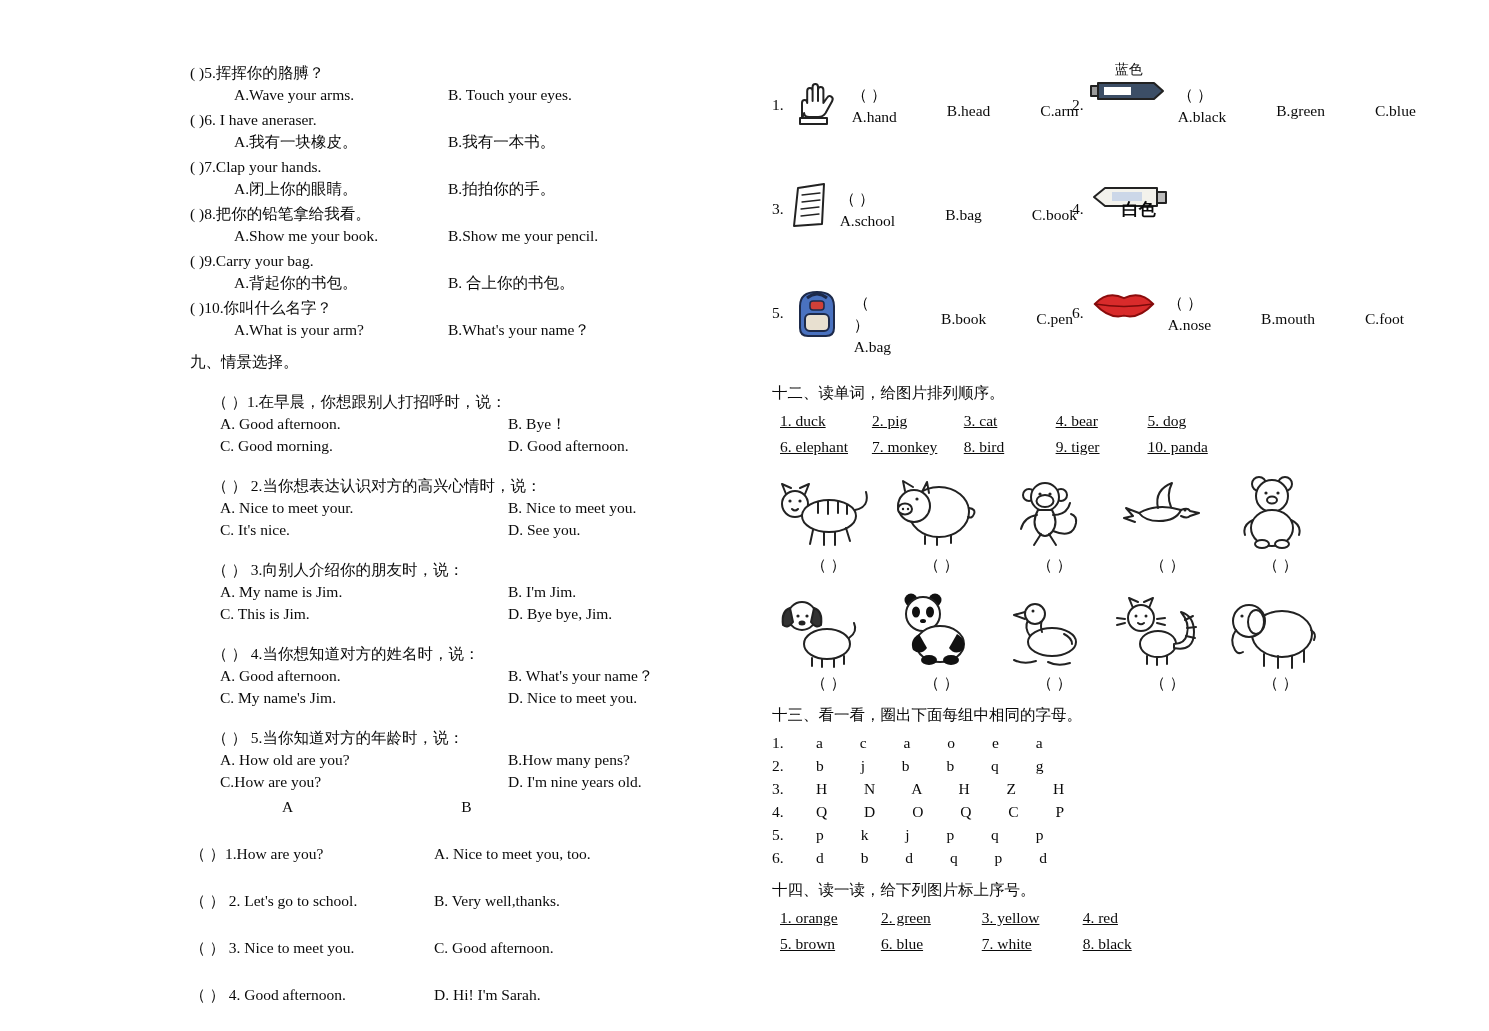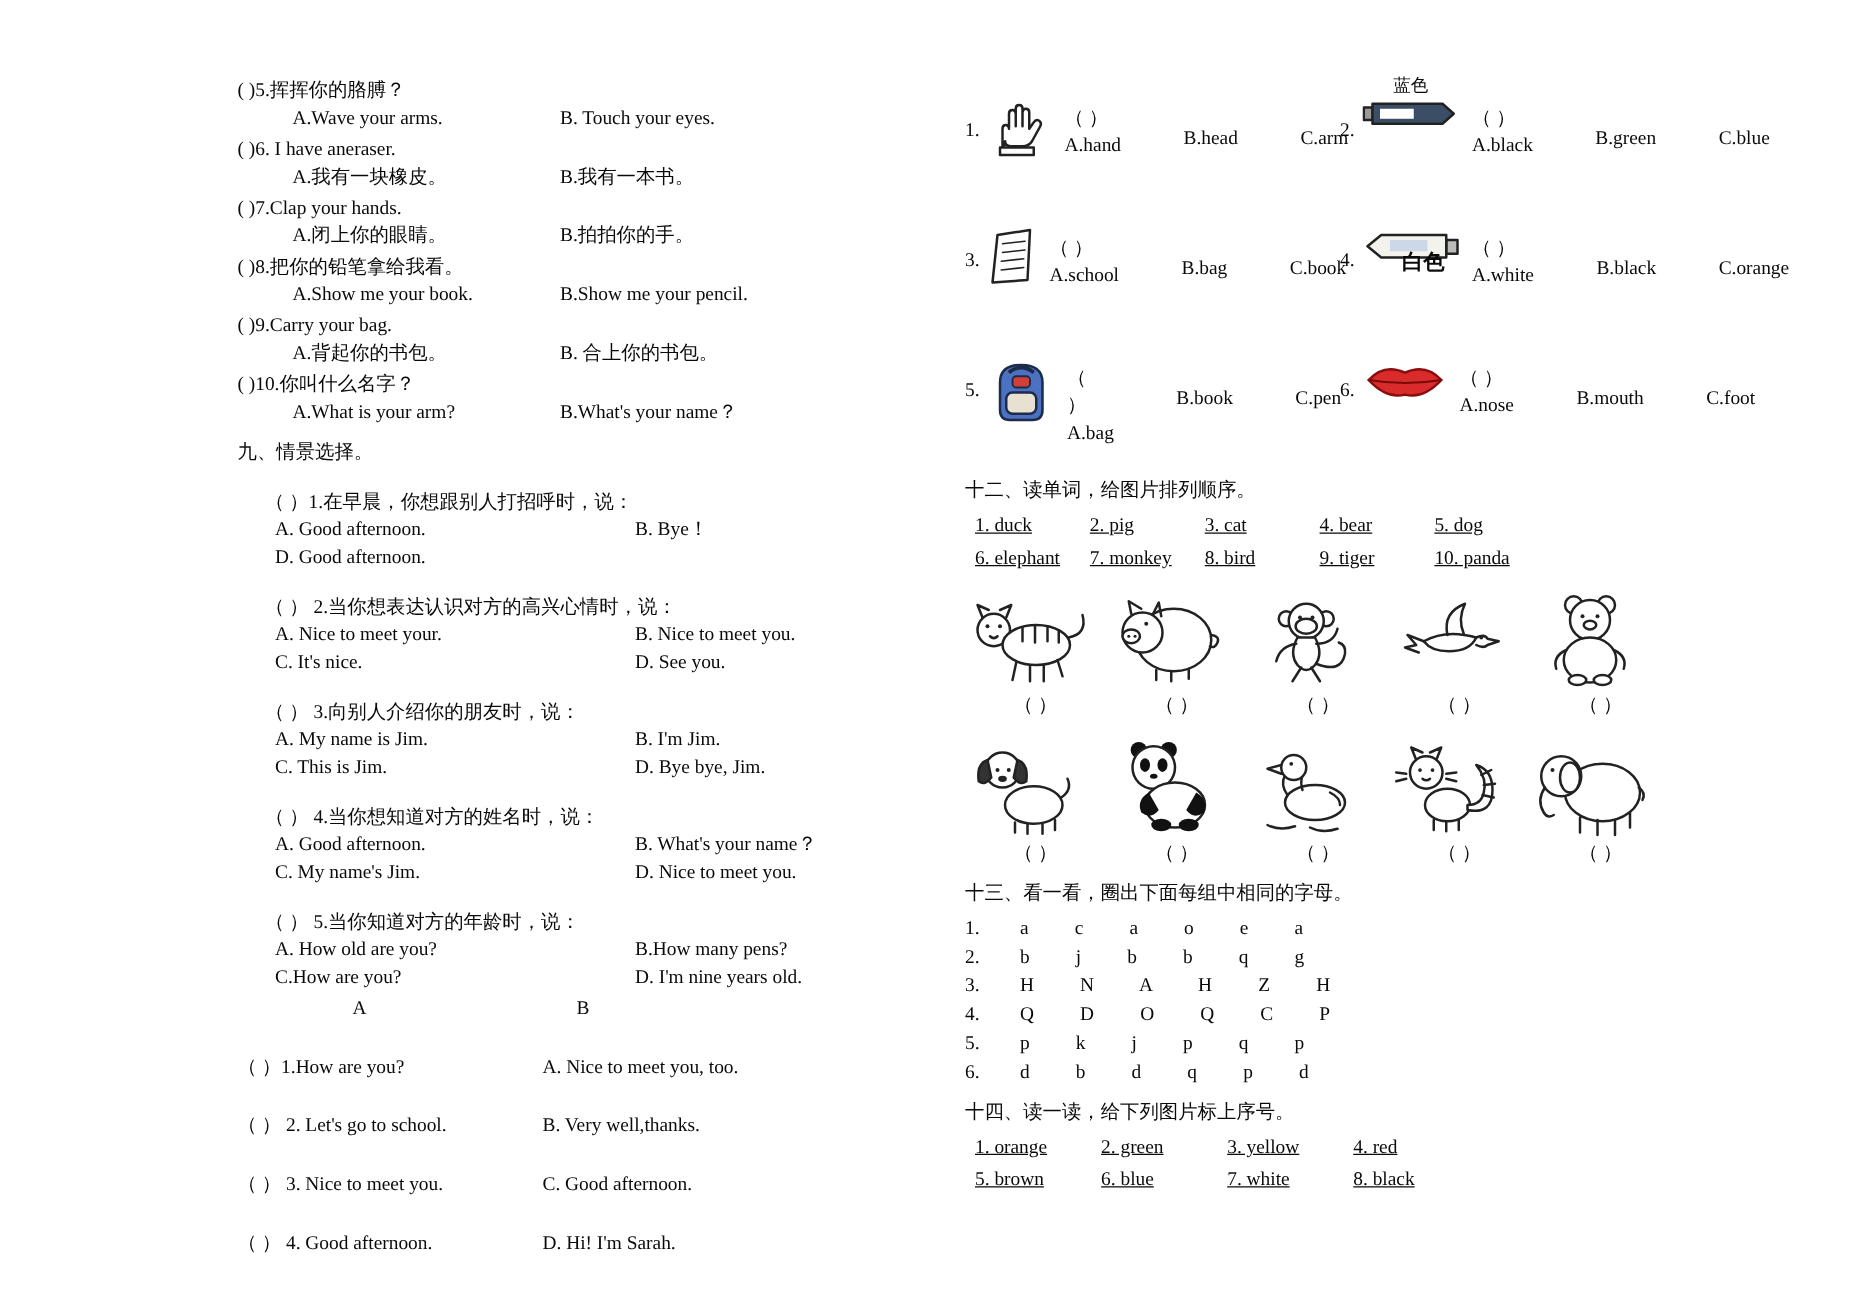--- a/index.html
+++ b/index.html
@@ -106,20 +106,21 @@
   </div>
 
   <div class="s9">
     <div class="sec-title">九、情景选择。</div>
 
     <div>
       <div class="q">（  ）1.在早晨，你想跟别人打招呼时，说：</div>
       <div class="grid4">
         <span>A. Good afternoon.</span>
         <span>B. Bye！</span>
+        <span>C. Good morning.</span>
         <span>D. Good afternoon.</span>
       </div>
     </div>
     <div>
       <div class="q">（  ） 2.当你想表达认识对方的高兴心情时，说：</div>
       <div class="grid4">
         <span>A. Nice to meet your.</span>
         <span>B. Nice to meet you.</span>
         <span>C. It's nice.</span>
         <span>D. See you.</span>
@@ -237,25 +238,20 @@
 
     <div class="pq-cell">
       <span class="pq-num">4.</span>
       <span class="pq-imgwrap">
         <svg class="sk" width="78" height="32" viewBox="0 0 78 32">
           <rect x="67" y="10" width="9" height="11" class="lnw" style="fill:#bbbbbb"></rect>
           <path class="ln" d="M67 6 h-52 l-11 9 11 9 h52 z" style="fill:#f3f2ec"></path>
           <rect x="22" y="10" width="30" height="9" fill="#ccd7e8"></rect>
         </svg>
         <span class="pq-cap-below">白色</span>
-      </span>
-      <span class="pq-opts">
-        <span class="pq-l1"><span class="pq-br">（  ）</span><span>A.white</span></span>
-        <span class="pq-l2">B.black</span>
-        <span class="pq-l2">C.orange</span>
       </span>
     </div>
 
     <div class="pq-cell">
       <span class="pq-num">5.</span>
       <span class="pq-imgwrap">
         <svg class="sk" width="54" height="54" viewBox="0 0 54 54">
           <path d="M10 20 q0 -14 17 -14 q17 0 17 14 v22 q0 8 -8 8 h-18 q-8 0 -8 -8z" fill="#4a72c0" stroke="#1d2a4a" stroke-width="2"></path>
           <path d="M17 12 q10 -8 20 0" fill="none" stroke="#1d2a4a" stroke-width="3"></path>
           <rect x="20" y="15" width="14" height="9" rx="3" fill="#d04038" stroke="#1d2a4a" stroke-width="1.5"></rect>

